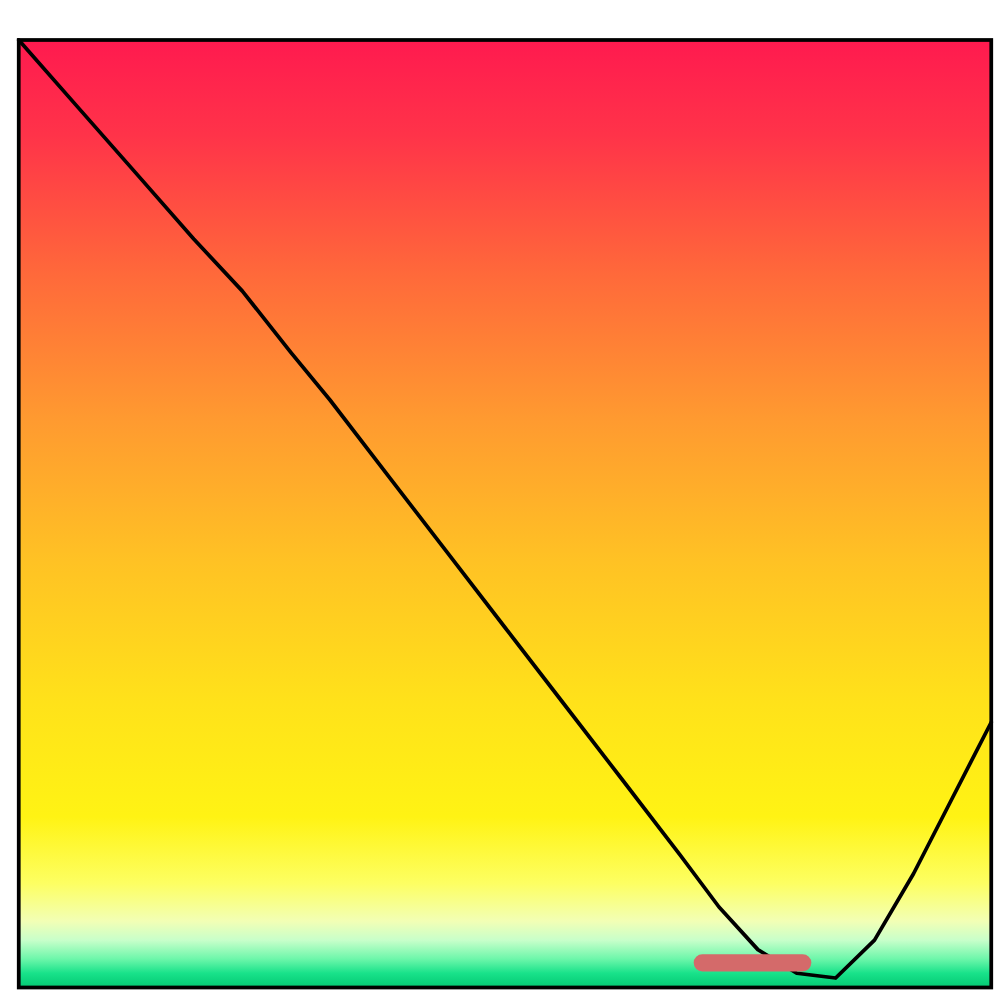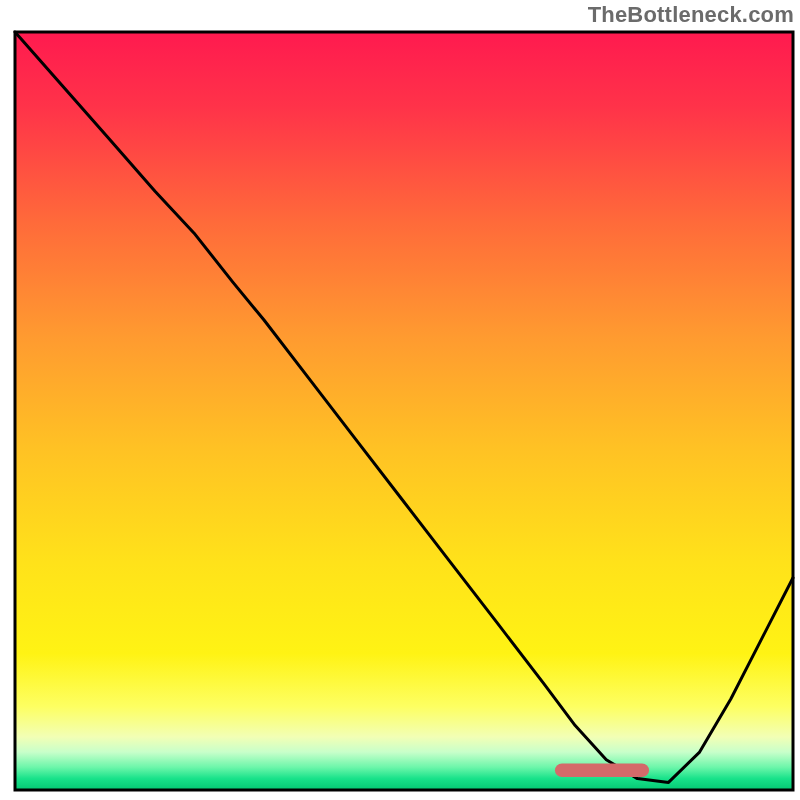--- a/index.html
+++ b/index.html
@@ -31,21 +31,20 @@
     position: absolute;
     left: 0;
     top: 0;
     width: 800px;
     height: 800px;
   }
 </style>
 </head>
 <body>
 <div class="wrap">
-  <div class="watermark">TheBottleneck.com</div>
 
   <svg class="plot" viewBox="0 0 800 800" preserveAspectRatio="none">
     <defs>
       <linearGradient id="bgGrad" x1="0" y1="0" x2="0" y2="1">
 
       <stop offset="0%" stop-color="#ff1a4f"></stop>
           <stop offset="10%" stop-color="#ff3349"></stop>
           <stop offset="25%" stop-color="#ff6a3a"></stop>
           <stop offset="40%" stop-color="#ff9a30"></stop>
           <stop offset="55.00000000000001%" stop-color="#ffc224"></stop>

